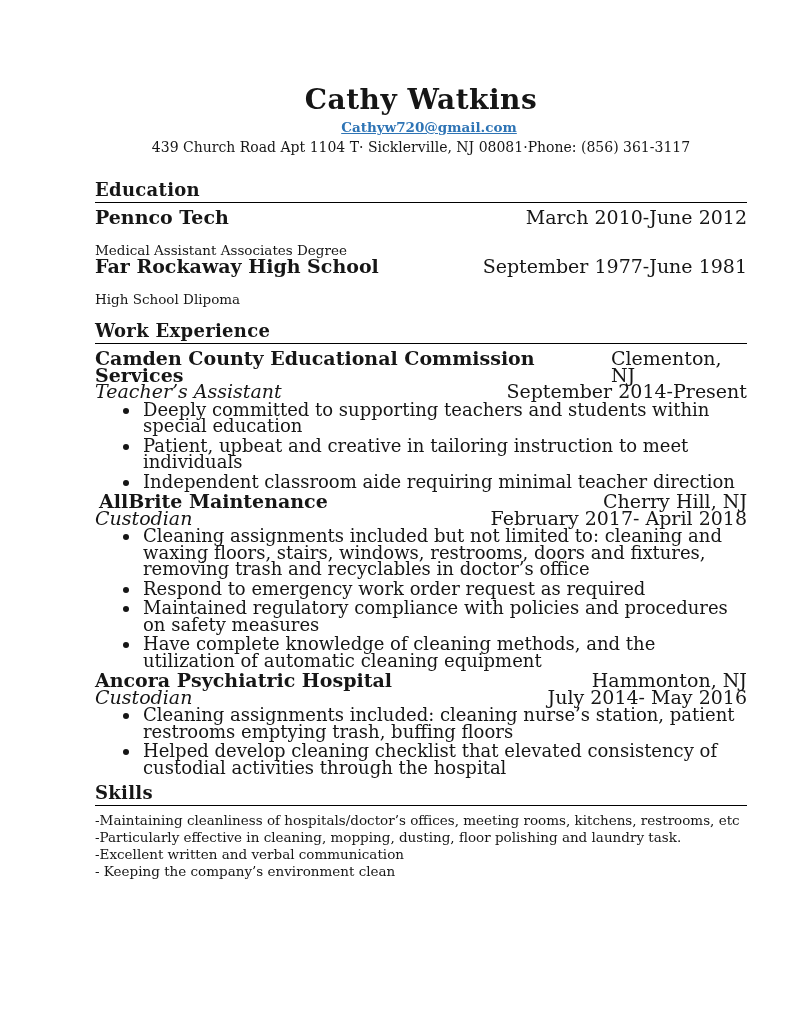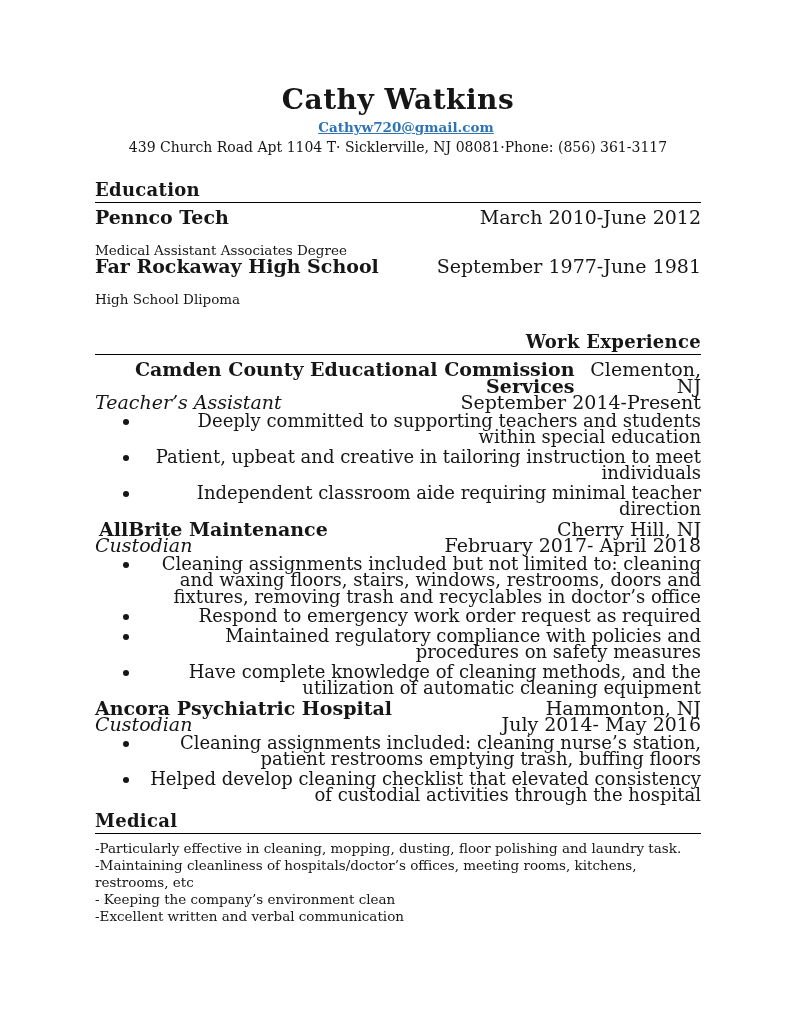--- a/index.html
+++ b/index.html
@@ -9,21 +9,21 @@
   }
   .page {
     position: relative;
     width: 791px;
     height: 1024px;
     box-sizing: border-box;
     margin: 0 auto;
     background: #ffffff;
     color: #161616;
     font-family: "DejaVu Serif", serif;
-    padding: 84px 90px 0 95px;
+    padding: 84px 44px 0 95px;
     overflow: hidden;
   }
   
   .header { text-align: center; }
   .name {
     font-size: 28px;
     font-weight: 700;
     margin: 0;
     line-height: 1.15;
     letter-spacing: 0.5px;
@@ -36,21 +36,21 @@
   .sec-heading {
     font-size: 18px;
     font-weight: 700;
     margin: 0;
     padding-bottom: 2px;
     border-bottom: 1.6px solid #000;
     letter-spacing: 0.3px;
   }
   .sec-body { padding-top: 6px; }
   .mt-edu { margin-top: 24px; }
-  .mt-work { margin-top: 24px; text-align: right; }
+  .mt-work { margin-top: 13px; }
   .mt-skills { margin-top: 6px; }
 
   .row {
     display: flex;
     justify-content: space-between;
     align-items: baseline;
     font-size: 19px;
     line-height: 16.5px;
   }
   .b { font-weight: 700; }
@@ -147,22 +147,22 @@
         <ul class="bullets">
           <li>Cleaning assignments included: cleaning nurse’s station, patient restrooms emptying trash, buffing floors</li>
           <li>Helped develop cleaning checklist that elevated consistency of custodial activities through the hospital</li>
         </ul>
       </div>
 
     </div>
   </div>
 
   <div class="mt-skills">
-    <h2 class="sec-heading">Medical</h2>
+    <h2 class="sec-heading">Skills</h2>
     <div class="sec-body">
+      <div class="skill-line">-Maintaining cleanliness of hospitals/doctor’s offices, meeting rooms, kitchens, restrooms, etc</div>
       <div class="skill-line">-Particularly effective in cleaning, mopping, dusting, floor polishing and laundry task.</div>
-      <div class="skill-line">-Maintaining cleanliness of hospitals/doctor’s offices, meeting rooms, kitchens, restrooms, etc</div>
+      <div class="skill-line">-Excellent written and verbal communication</div>
       <div class="skill-line">- Keeping the company’s environment clean</div>
-      <div class="skill-line">-Excellent written and verbal communication</div>
     </div>
   </div>
 
 </div>
 
 </body></html>

